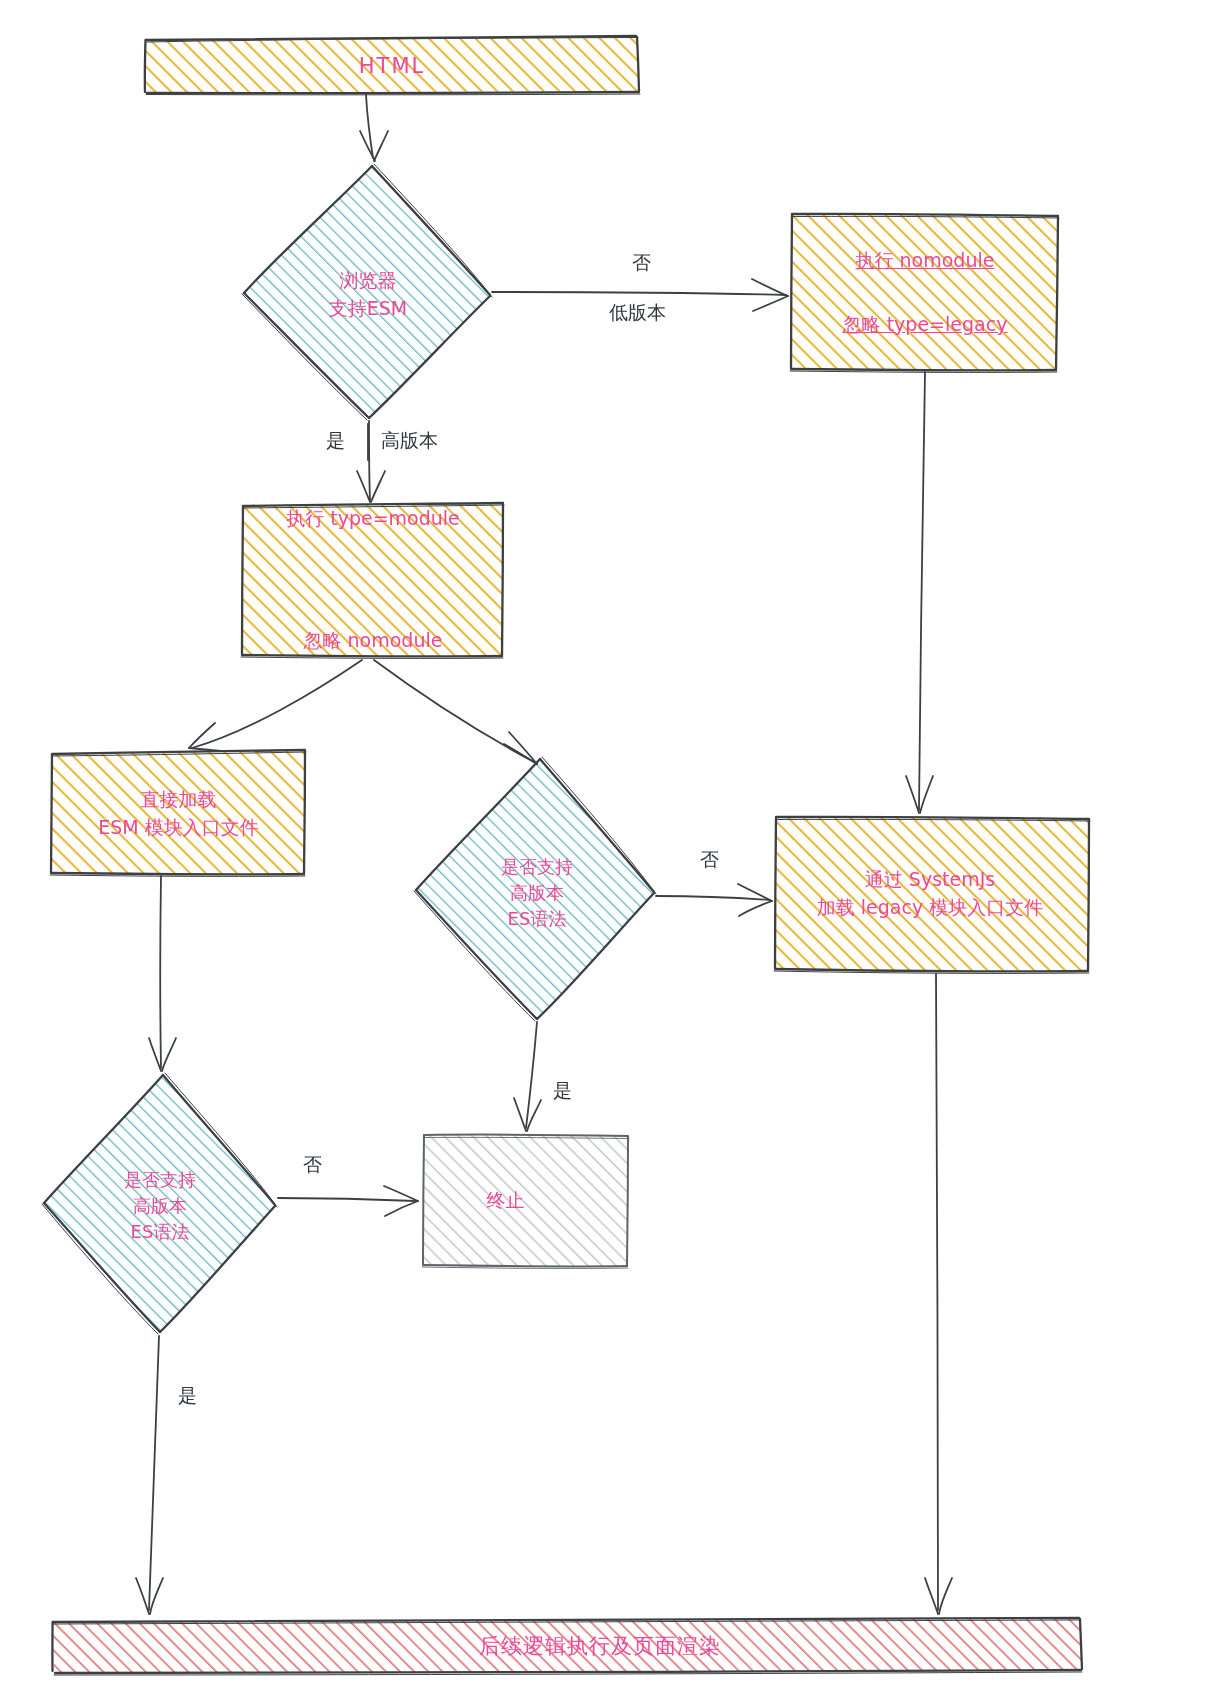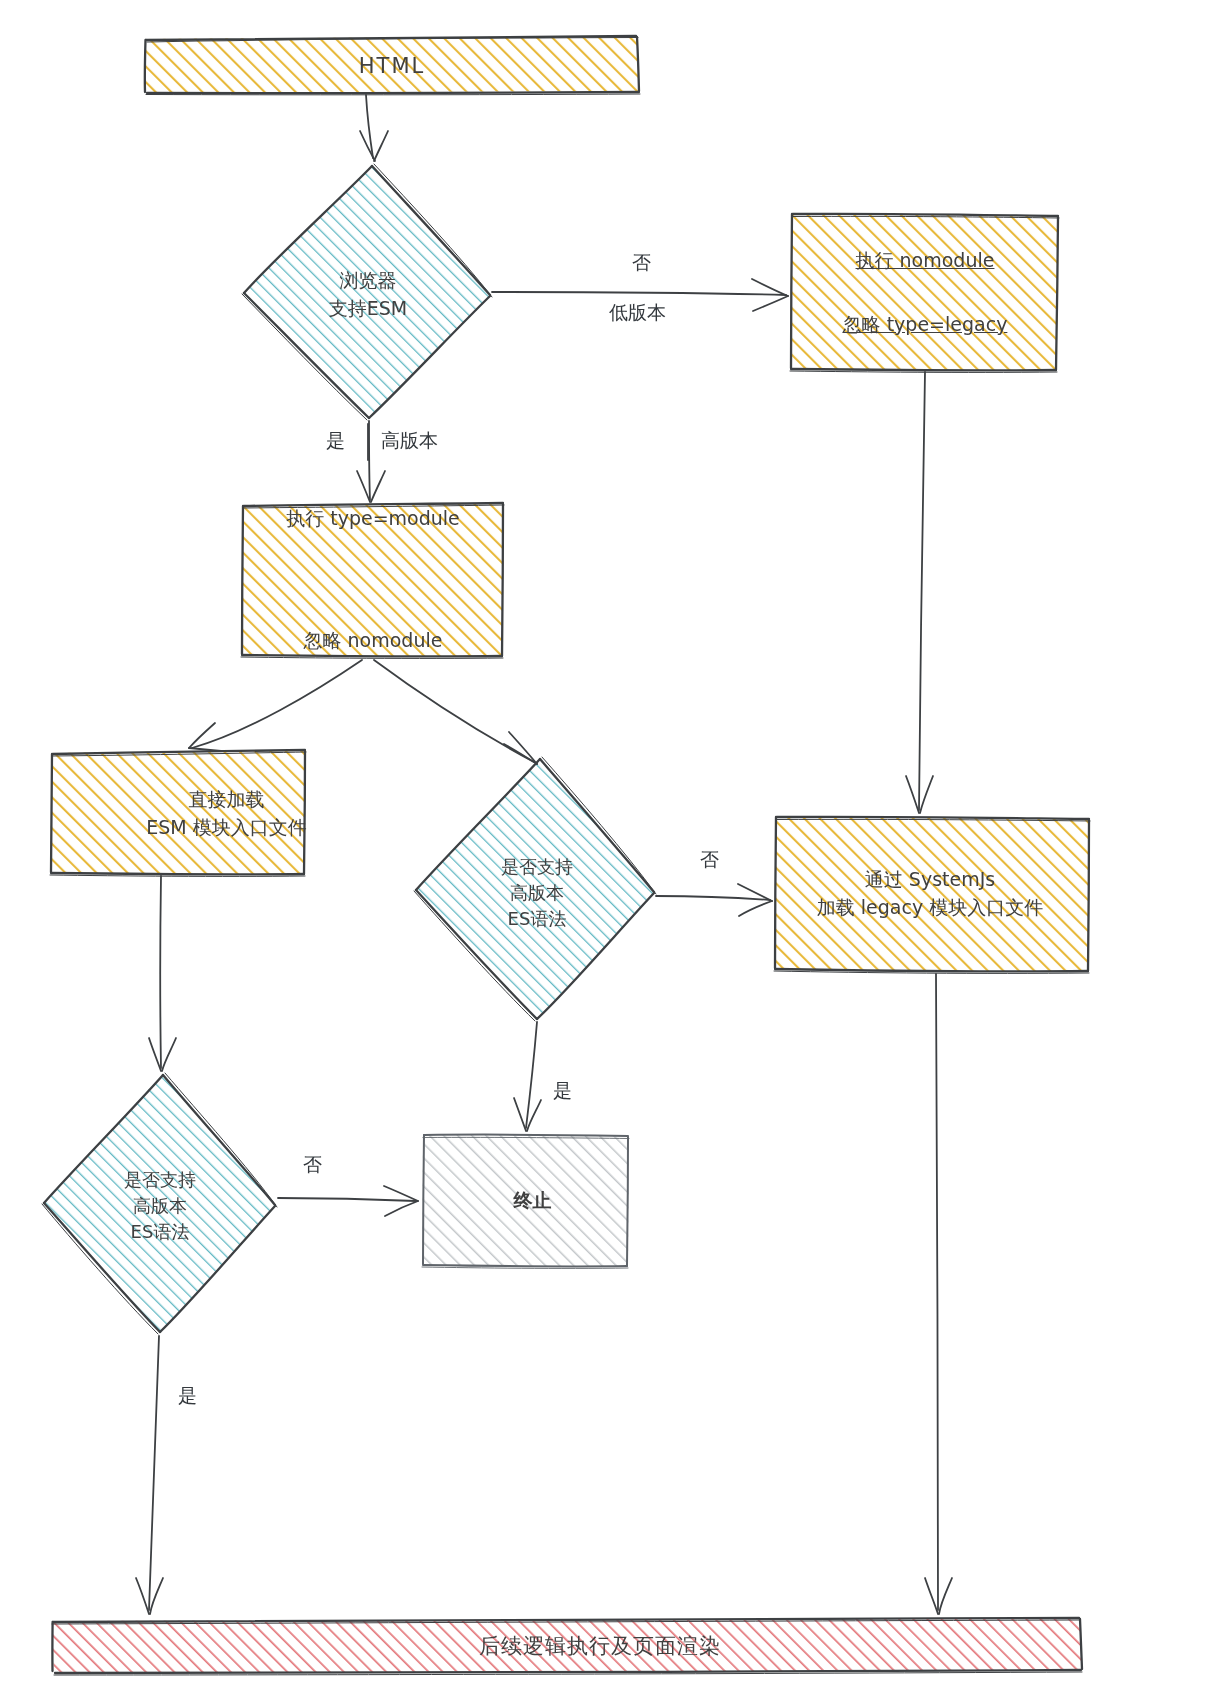--- a/index.html
+++ b/index.html
@@ -3,21 +3,21 @@
 <meta charset="utf-8">
 <style>
   html,body{margin:0;padding:0;background:#ffffff;}
   body{width:1226px;height:1704px;position:relative;overflow:hidden;
        font-family:"DejaVu Sans","Liberation Sans",sans-serif;}
   #canvas{position:absolute;inset:0;width:1226px;height:1704px;}
   .node-label{
     position:absolute;
     display:flex;flex-direction:column;align-items:center;justify-content:center;
     text-align:center;
-    color:#404040;
+    color:#ec4899;
     pointer-events:none;
     line-height:1.45;
     white-space:pre;
   }
   .node-label .ln{display:block;}
   .lbl-html{font-size:21px;letter-spacing:2px;}
   .lbl-node{font-size:19px;}
   .lbl-node-sm{font-size:18px;}
   .lbl-bottom{font-size:21px;letter-spacing:1px;}
   .edge-label{
@@ -241,21 +241,21 @@
 <div class="node-label lbl-node" style="left:792px;top:216px;width:266px;height:153px;gap:36px;text-decoration:underline;">
   <span class="ln">执行 nomodule</span>
   <span class="ln">忽略 type=legacy</span>
 </div>
 
 <div class="node-label lbl-node" style="left:243px;top:505px;width:260px;height:150px;gap:36px;justify-content:space-between;">
   <span class="ln">执行 type=module</span>
   <span class="ln">忽略 nomodule</span>
 </div>
 
-<div class="node-label lbl-node" style="left:52px;top:753px;width:253px;height:121px;margin-left:48px;">
+<div class="node-label lbl-node" style="left:52px;top:753px;width:253px;height:121px;">
   <span class="ln">直接加载</span>
   <span class="ln">ESM 模块入口文件</span>
 </div>
 
 <div class="node-label lbl-node-sm" style="left:418px;top:845px;width:238px;height:96px;">
   <span class="ln">是否支持</span>
   <span class="ln">高版本</span>
   <span class="ln">ES语法</span>
 </div>
 
@@ -263,21 +263,21 @@
   <span class="ln">通过 SystemJs</span>
   <span class="ln">加载 legacy 模块入口文件</span>
 </div>
 
 <div class="node-label lbl-node-sm" style="left:45px;top:1158px;width:230px;height:96px;">
   <span class="ln">是否支持</span>
   <span class="ln">高版本</span>
   <span class="ln">ES语法</span>
 </div>
 
-<div class="node-label lbl-node" style="left:430px;top:1136px;width:205px;height:130px;font-weight:bold;">
+<div class="node-label lbl-node" style="left:403px;top:1136px;width:205px;height:130px;">
   <span class="ln">终止</span>
 </div>
 
 <div class="node-label lbl-bottom" style="left:52px;top:1620px;width:1096px;height:52px;">
   <span class="ln">后续逻辑执行及页面渲染</span>
 </div>
 
 <div class="edge-label" style="left:632px;top:250px;">否</div>
 <div class="edge-label" style="left:609px;top:300px;">低版本</div>
 

